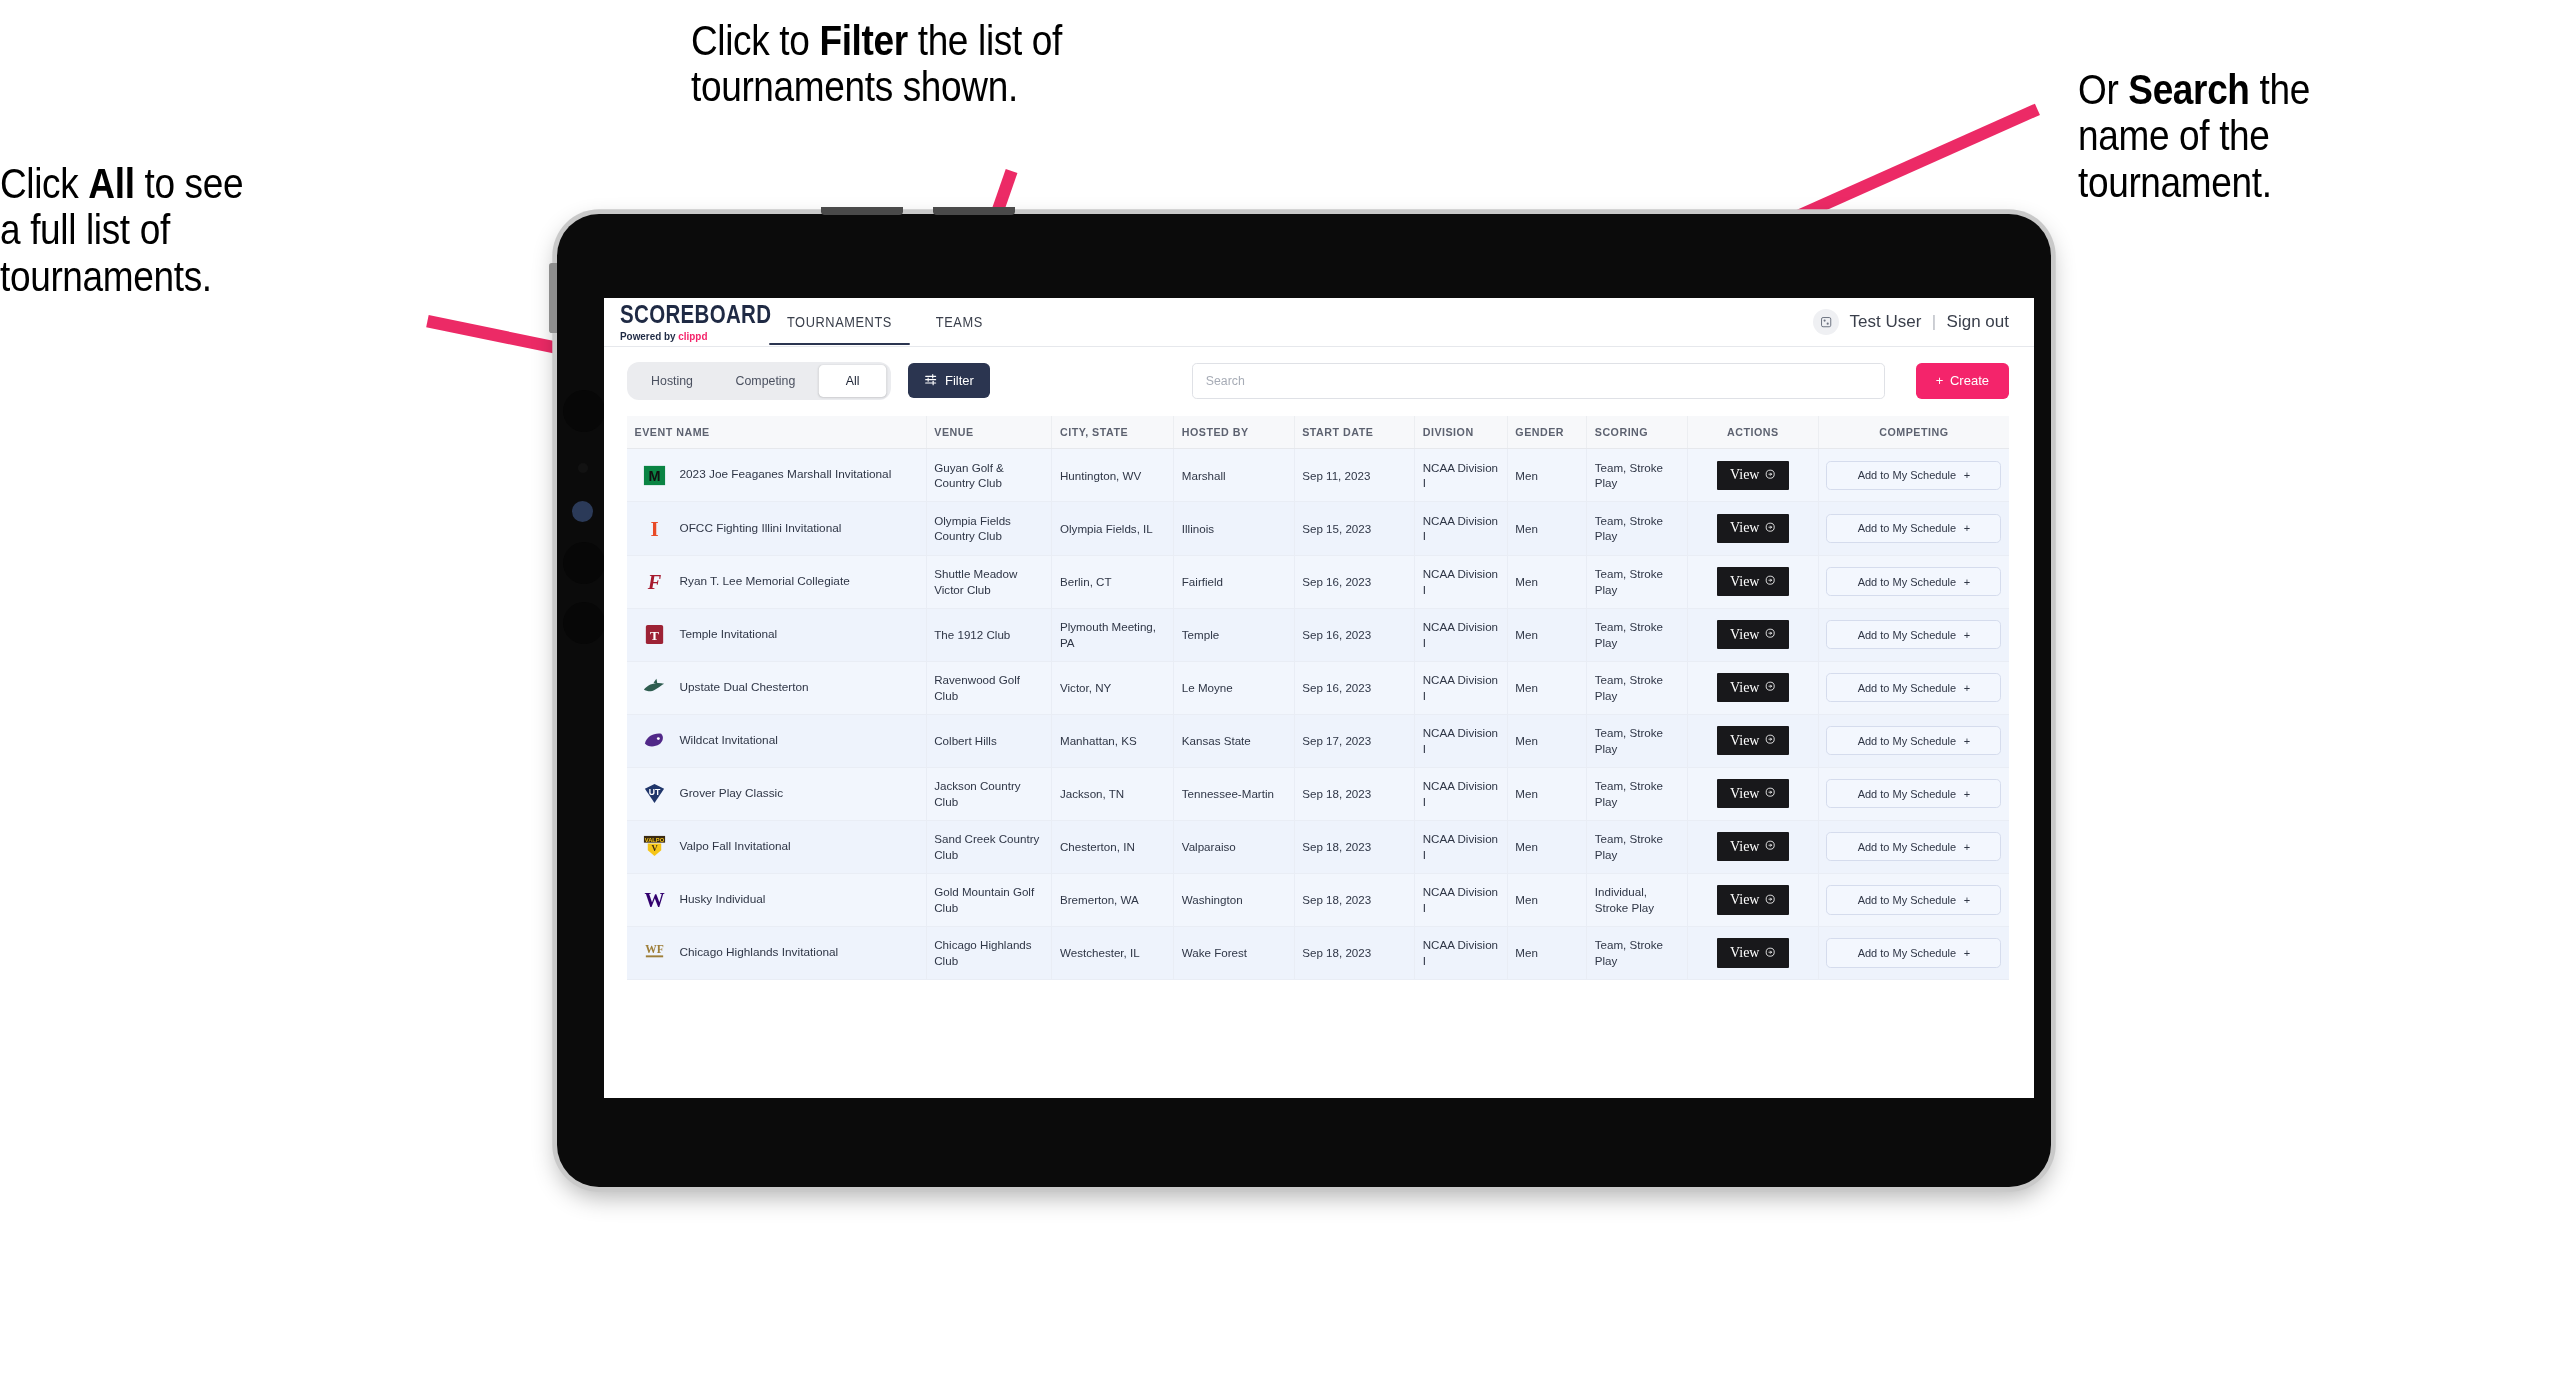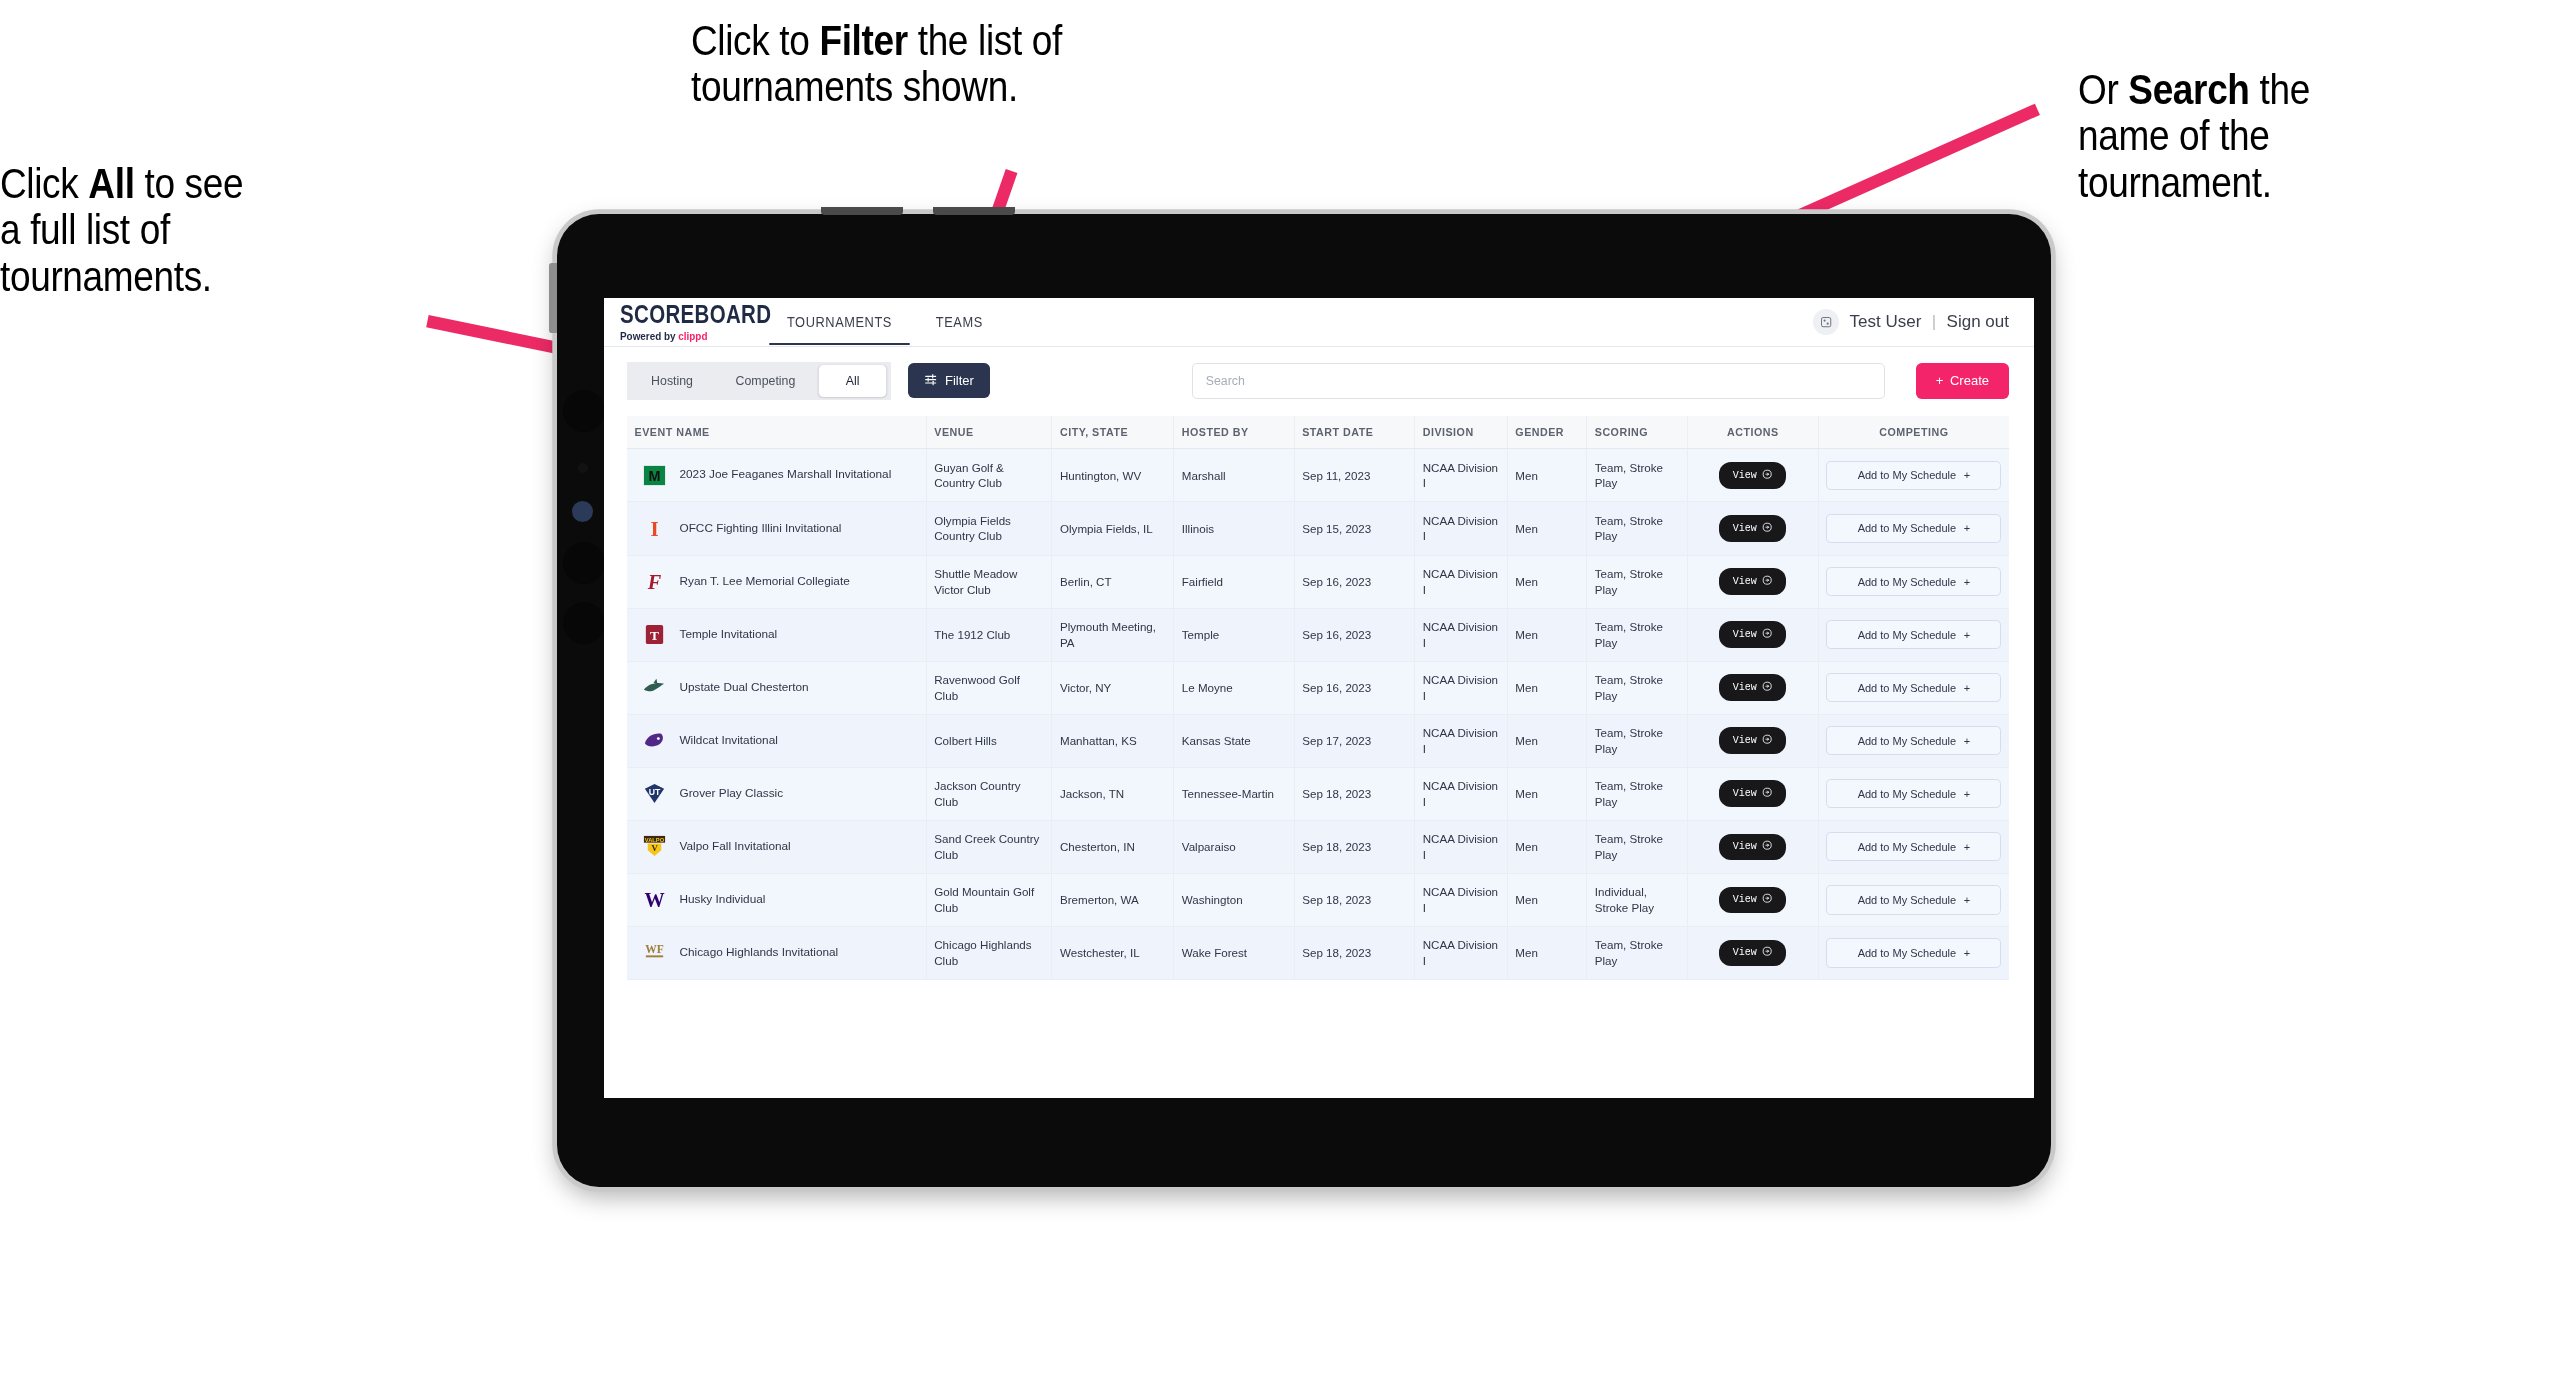--- a/index.html
+++ b/index.html
@@ -85,21 +85,21 @@
     background:#2b3550;
   }
   .navspacer{ flex:1; }
   .userbox{ display:flex; align-items:center; gap:10.4px; padding-right:25px; font-size:17px; color:#3a3f4b;}
   .avatar{ width:26px; height:26px; border-radius:50%; background:#eff0f3; display:flex; align-items:center; justify-content:center;}
   .avatar svg{ display:block; }
   .usep{ color:#b9bcc4; }
 
   
   .toolbar{ display:flex; align-items:center; padding: 15px 25px 16px 23px; background:#fff; gap:13.3px;}
-  .segmented{ display:flex; background:#ebecef; border-radius:0; padding:2.8px; }
+  .segmented{ display:flex; background:#ebecef; border-radius:12px; padding:2.8px; }
   .seg{
     font-size:13px; color:#4b5160; padding: 8.5px 20px; border-radius:4.7px; cursor:pointer;
     transform:scaleX(0.95); white-space:nowrap;
   }
   .seg.active{ background:#fff; color:#1d2435; box-shadow:0 0.9px 1.9px rgba(0,0,0,.13); padding:8.5px 28.5px; }
   .filter-btn{
     display:flex; align-items:center; gap:7.6px; background:#2b3550; color:#fff;
     font-size:13px; padding: 9.5px 16px; border-radius:5.7px; cursor:pointer; margin-left:3.8px;
   }
   .tb-spacer{ flex:1; }
@@ -133,23 +133,23 @@
   }
   tbody td:last-child{ border-right:none; }
   tbody tr{ background:#f2f6fd; }
   tbody tr:nth-child(even){ background:#eef3fc; }
   .evcell{ display:flex; align-items:center; gap:12.3px; padding-left:7.6px; }
   .logo{ width:25px; height:25px; flex:0 0 25px; display:flex; align-items:center; justify-content:center; }
   .logo svg{ display:block; }
   .ev-name{ font-size:11.8px; color:#2f3646; }
 
   .view-btn{
-    background:#18181b; color:#fff; border:none; border-radius:12px;
-    font-size:10px; padding: 6.6px 13.3px; display:inline-flex; align-items:center; gap:5.7px;
-    cursor:pointer; font-family:Liberation Mono, monospace;
+    background:#18181b; color:#fff; border:none; border-radius:1px;
+    font-size:14px; padding: 6.6px 13.3px; display:inline-flex; align-items:center; gap:5.7px;
+    cursor:pointer; font-family:Liberation Serif, serif;
   }
   .add-btn{
     background:#f3f7fe; color:#2f3646; border:0.9px solid #d5dced; border-radius:4.7px;
     font-size:11px; padding: 7.6px 12.3px; display:inline-flex; align-items:center; gap:7.6px;
     cursor:pointer; width:100%; justify-content:center; font-family:"Liberation Sans", sans-serif;
     white-space:nowrap;
   }
   .c-actions, .c-competing{ text-align:center; }
 </style>
 </head>

